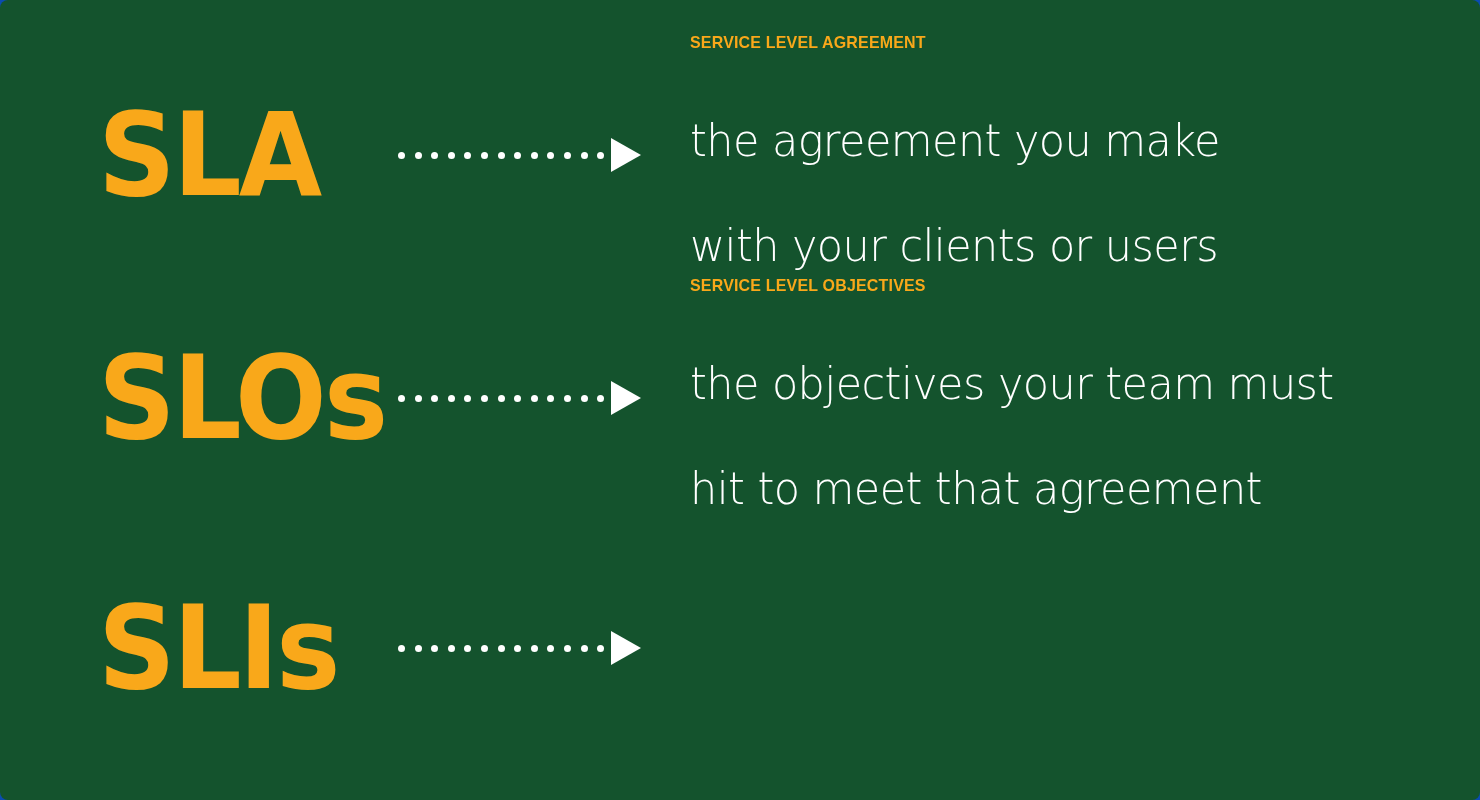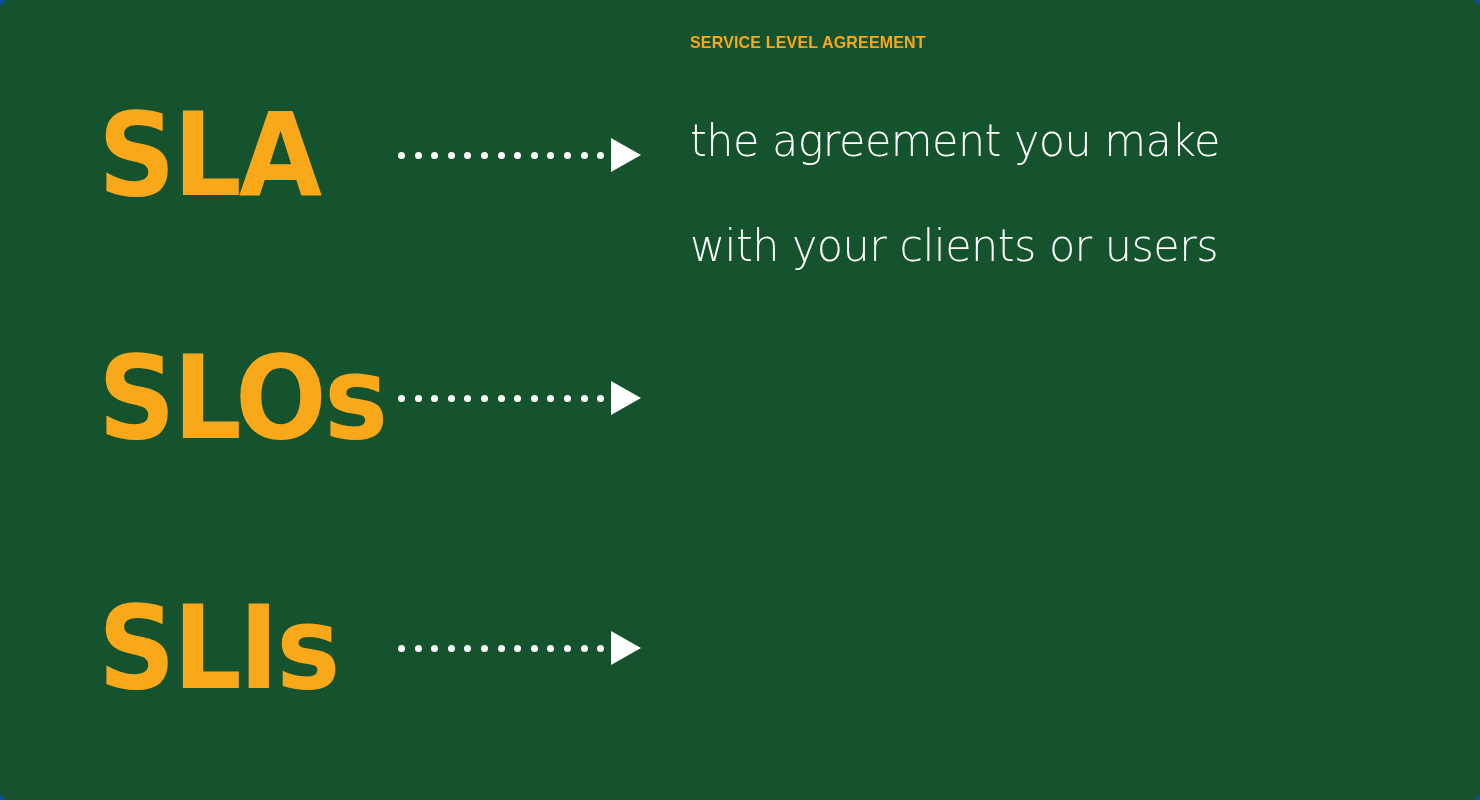--- a/index.html
+++ b/index.html
@@ -170,20 +170,25 @@
           <span class="dot" style="background: rgb(255, 255, 255);"></span>
           <span class="dot" style="background: rgb(255, 255, 255);"></span>
           <span class="dot" style="background: rgb(255, 255, 255);"></span>
           <span class="dot" style="background: rgb(255, 255, 255);"></span>
           <span class="dot" style="background: rgb(255, 255, 255);"></span>
           <span class="dot" style="background: rgb(255, 255, 255);"></span>
         </div>
       <div class="arrowhead" style="border-left-color: rgb(255, 255, 255);"></div>
     </div>
 
+    <div class="textblock">
+      <div class="eyebrow" style="color: rgb(249, 168, 26);">SERVICE LEVEL OBJECTIVES</div>
+      <div class="body-line" style="color: rgb(255, 255, 255);">the objectives your team must</div>
+      <div class="body-line" style="color: rgb(255, 255, 255);">hit to meet that agreement</div>
+    </div>
   </div>
 
   <div class="row" id="row-2">
     <div class="acronym" style="color: rgb(249, 168, 26);">SLIs</div>
 
     <div class="arrow">
       <div class="dots">
           <span class="dot" style="background: rgb(255, 255, 255);"></span>
           <span class="dot" style="background: rgb(255, 255, 255);"></span>
           <span class="dot" style="background: rgb(255, 255, 255);"></span>

